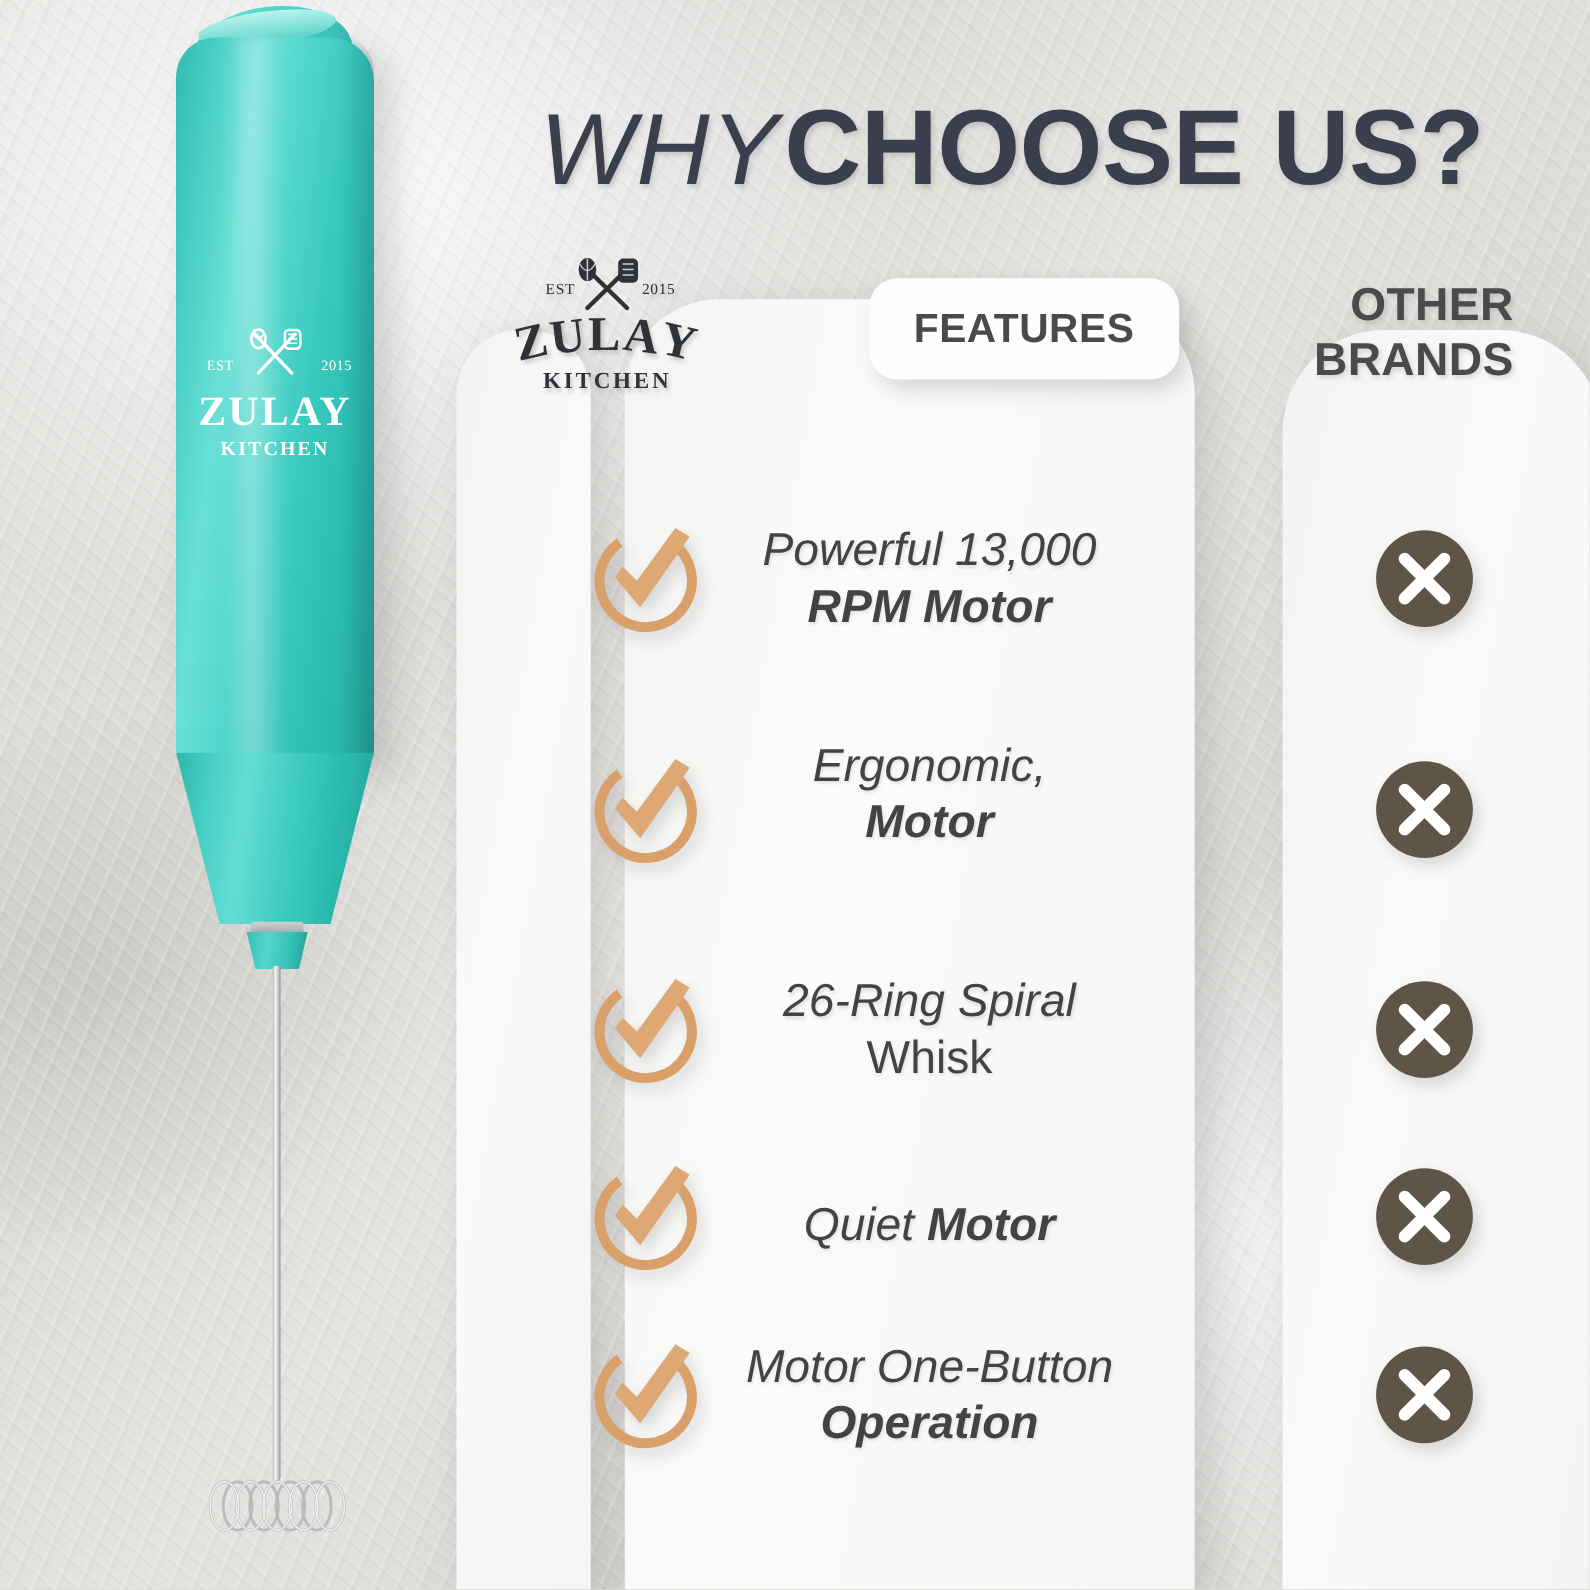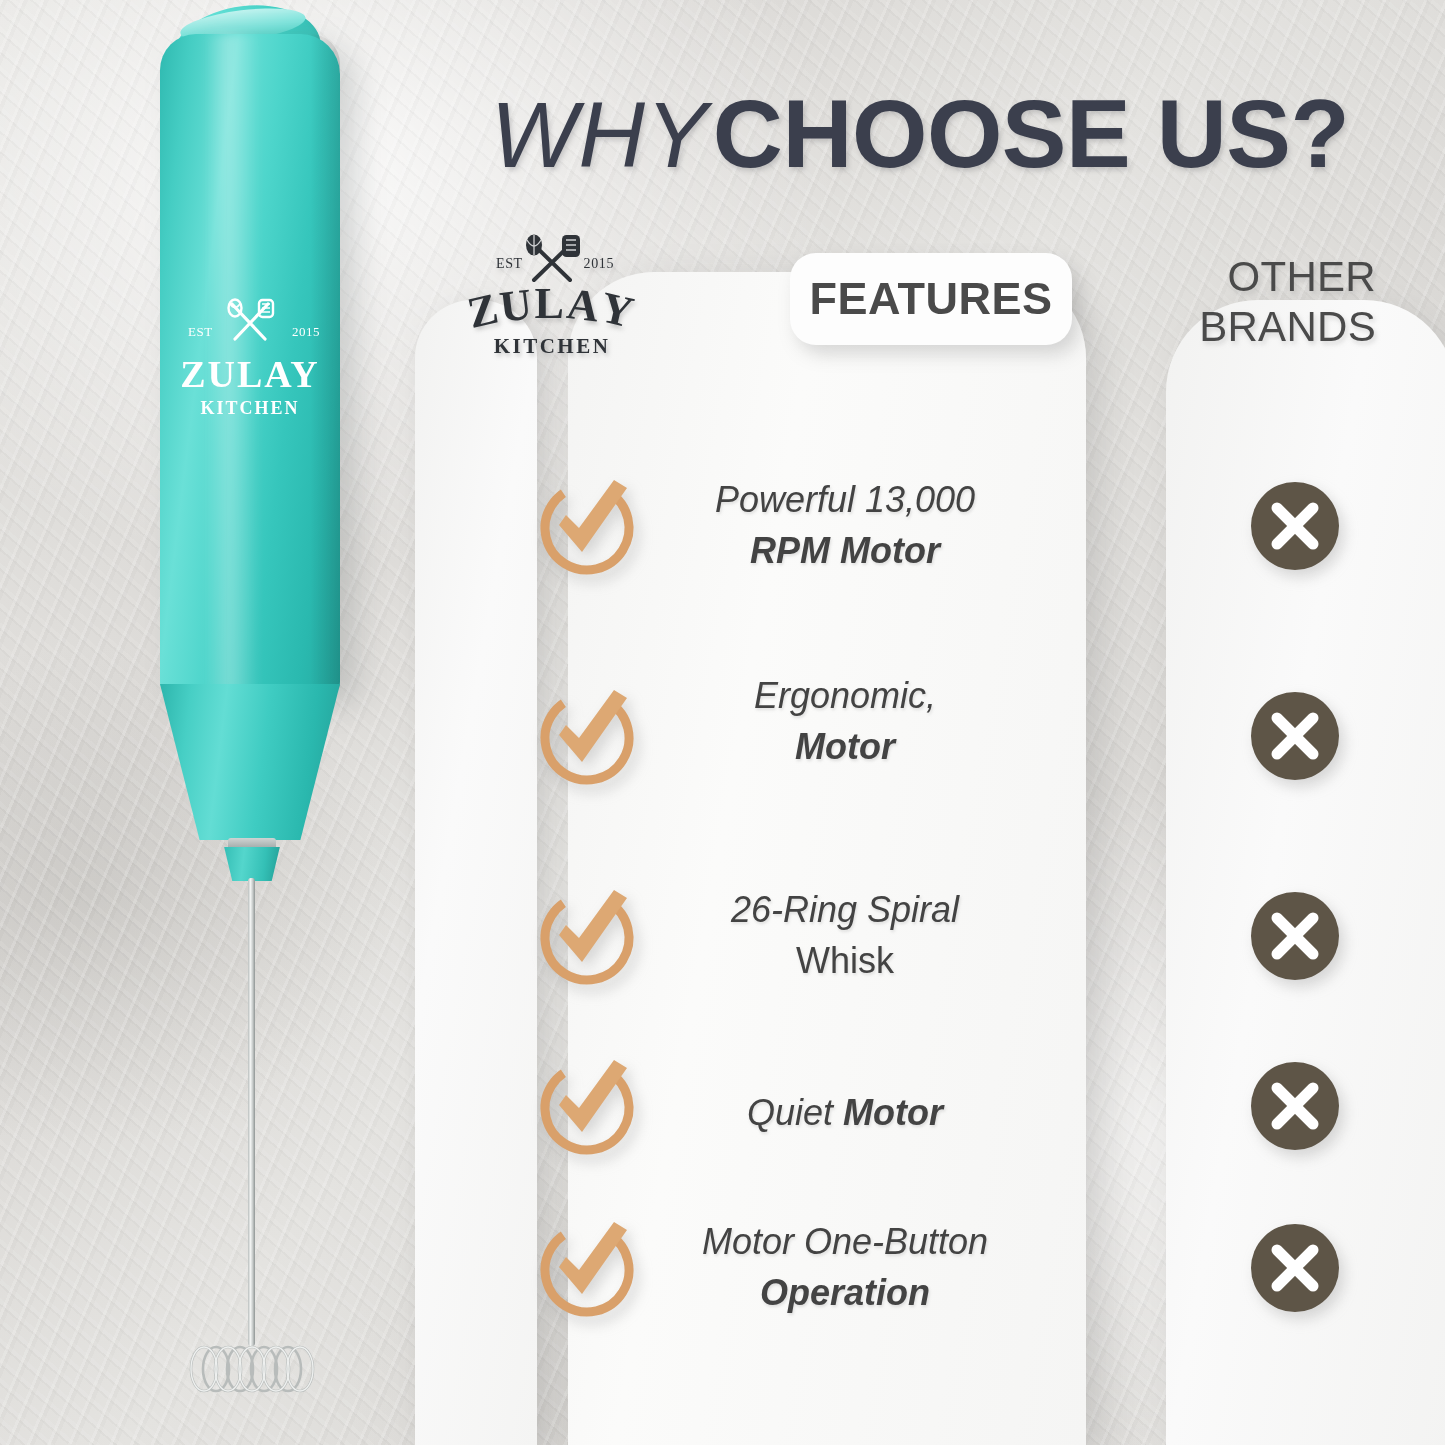--- a/index.html
+++ b/index.html
@@ -93,38 +93,38 @@
   }
 
   
   #features-pill{
     position:absolute; left:790px; top:253px; width:282px; height:92px;
     background:#fdfdfd; border-radius:26px;
     box-shadow: 7px 9px 18px rgba(130,130,130,.30);
     display:flex; align-items:center; justify-content:center;
   }
   #features-pill .label{
-    font-size:45px; font-weight:700; color:#4a4a4a; letter-spacing:.5px;
+    font-size:37px; font-weight:700; color:#4a4a4a; letter-spacing:.5px;
   }
 
   
   #other-header{
     position:absolute; left:1140px; top:252px; width:236px;
-    text-align:right; color:#4a4a4a; font-weight:400; font-size:42px;
+    text-align:right; color:#4a4a4a; font-weight:700; font-size:42px;
     line-height:50px; letter-spacing:.3px;
     text-shadow: 2px 3px 5px rgba(150,150,150,.35);
   }
 
   
   .row{ position:absolute; left:415px; width:1030px; }
   .check{ position:absolute; left:117px; width:110px; height:110px; }
   .feat{
     position:absolute; left:180px; width:500px;
     text-align:center; color:#434343;
-    font-size:36px; line-height:51px;
+    font-size:42px; line-height:51px;
     font-style:italic;
     text-shadow: 1px 2px 3px rgba(160,160,160,.30);
   }
   .feat b{ font-weight:700; }
   .feat .upright{ font-style:normal; font-weight:400; }
   .xmark{ position:absolute; left:832px; width:96px; height:96px; }
 
   
   #product{ position:absolute; left:148px; top:0px; width:230px; height:1445px; }
   #cap{

